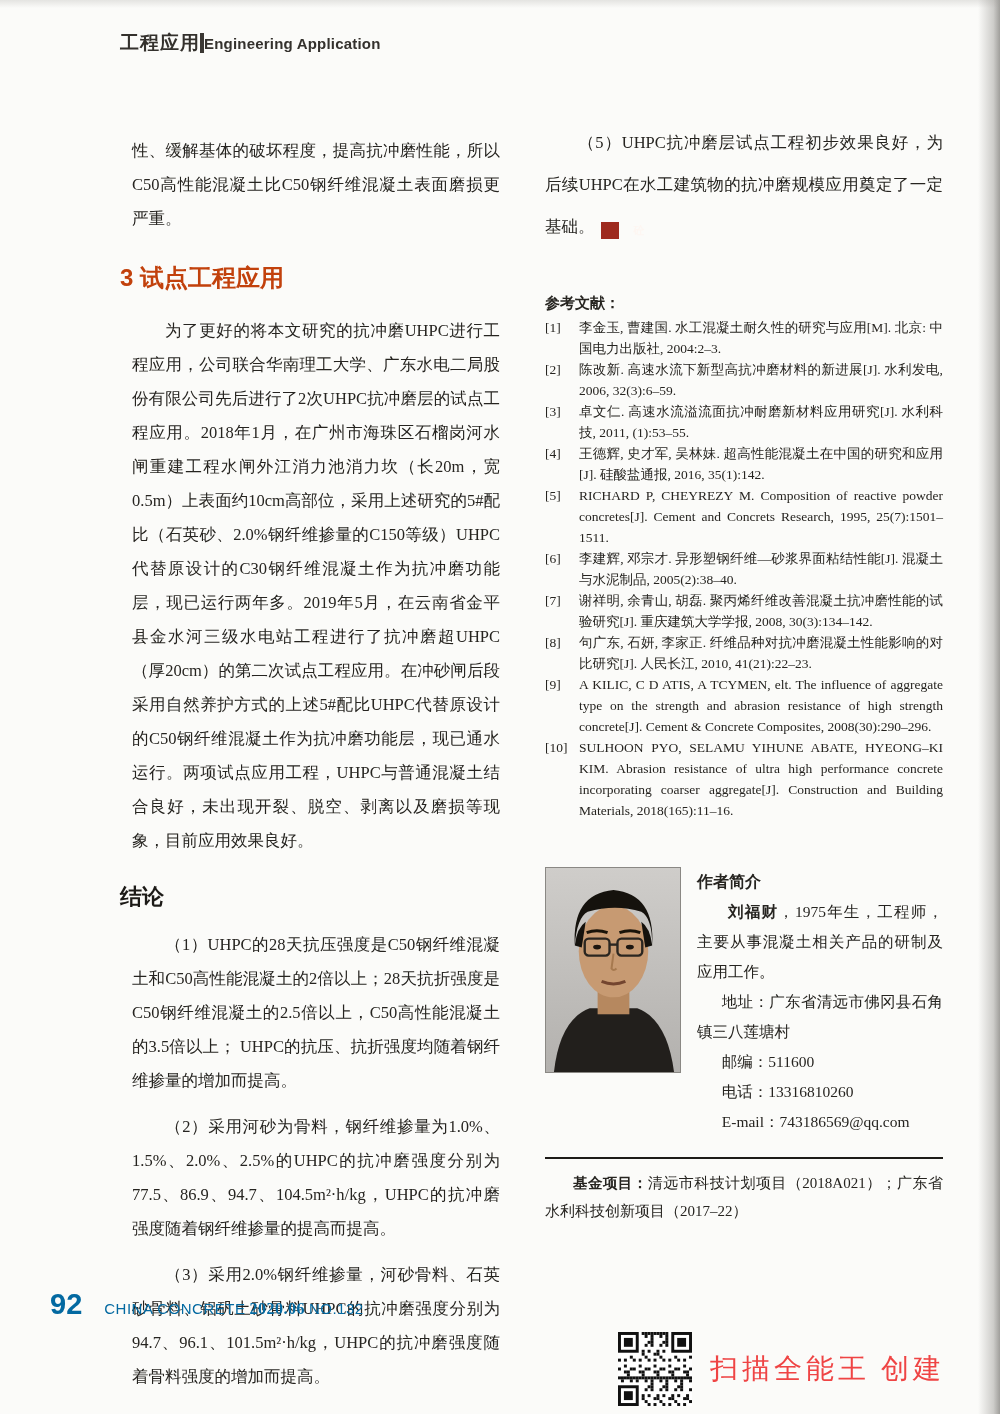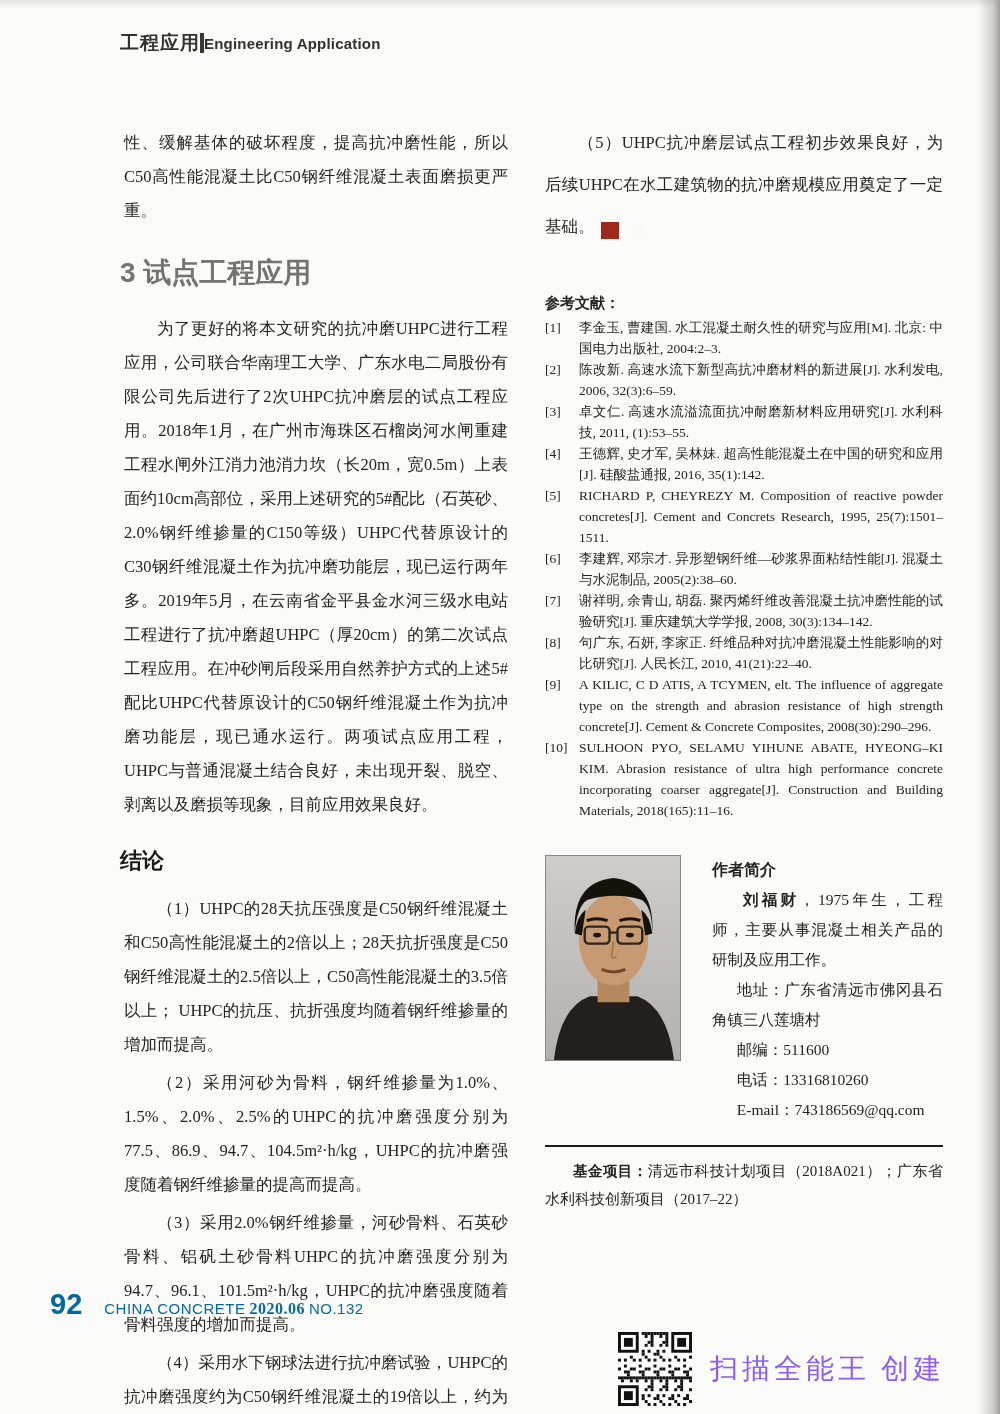--- a/index.html
+++ b/index.html
@@ -28,27 +28,27 @@
   }
   .page-header .cn{font-size:19px;font-weight:bold;letter-spacing:1px;}
   .page-header .vbar{width:4px;height:20px;background:#3a3733;}
   .page-header .en{font-size:15px;font-weight:bold;letter-spacing:.2px;}
 
   
   .col{position:absolute;top:122px;text-align:justify;}
   .col-left{left:120px;width:392px;}
   .col-right{left:545px;width:398px;}
 
-  .body-par{font-size:16.5px;line-height:34px;margin:4px;}
+  .body-par{font-size:16.5px;line-height:34px;margin:12px;}
   .indent{text-indent:2em;}
   .col-right .top-par{font-size:16.5px;line-height:42px;margin:0;}
 
   h2.sec{
     font-family:"Liberation Sans","DejaVu Sans",sans-serif;
-    font-size:28px;font-weight:bold;color:#737373;margin:26px 0 20px 0;text-align:left;
+    font-size:24px;font-weight:bold;color:#c2410c;margin:26px 0 20px 0;text-align:left;
   }
   h2.concl{
     font-family:"Liberation Sans","DejaVu Sans",sans-serif;
     font-size:22px;font-weight:bold;color:#1c1a17;margin:24px 0 16px 0;text-align:left;
   }
 
   .end-mark{
     display:inline-block;vertical-align:-2px;margin-left:6px;
     width:18px;height:17px;background:#9e2a1e;color:#fdf6f2;
     font-size:11px;line-height:17px;text-align:center;
@@ -56,21 +56,21 @@
   }
 
   
   .refs{margin-top:46px;}
   .refs-heading{font-size:15px;font-weight:bold;margin:0 0 4px 0;text-align:left;}
   .ref-row{display:flex;font-size:13.5px;line-height:21px;margin:0;}
   .ref-label{flex:0 0 34px;}
   .ref-text{flex:1;text-align:justify;}
 
   
-  .author-box{display:flex;margin-top:34px;gap:31px;}
+  .author-box{display:flex;margin-top:46px;gap:16px;}
   .author-photo{flex:0 0 136px;height:206px;border:1px solid #8a8884;box-sizing:border-box;background:#c4c2bf;}
   .author-photo svg{display:block;width:100%;height:100%;}
   .author-info{flex:1;font-size:15.5px;line-height:30px;text-align:justify;}
   .author-info .hdr{font-weight:bold;font-size:16px;}
   .author-info p{margin:0;}
   .author-info .bio{text-indent:2em;}
   .author-info .contact{text-indent:1.6em;}
   .author-name{font-weight:bold;}
 
   
@@ -84,21 +84,21 @@
   }
   .footer .pageno{font-size:29px;font-weight:bold;}
   .footer .meta{font-size:15px;letter-spacing:.5px;display:flex;gap:4px;align-items:baseline;text-align:center;}
   .footer .meta .issue{font-family:"Liberation Serif","DejaVu Serif",serif;font-weight:bold;font-size:16px;}
 
   
   .watermark{
     position:absolute;left:618px;top:1332px;display:flex;align-items:center;gap:18px;
   }
   .qr{width:74px;height:74px;}
-  .wm-text{font-size:28px;color:#8b5cf6;letter-spacing:4px;font-family:"Liberation Serif","DejaVu Serif",serif;}
+  .wm-text{font-size:28px;color:#ef4444;letter-spacing:4px;font-family:"Liberation Serif","DejaVu Serif",serif;}
 </style>
 </head>
 <body>
 
 <div class="scan-edge"></div>
 <div class="scan-edge-top"></div>
 
 <div class="page-header">
   <span class="cn">工程应用</span>
   <span class="vbar"></span>
@@ -137,29 +137,29 @@
         <div class="ref-row">
           <span class="ref-label">[4]</span>
           <span class="ref-text">王德辉, 史才军, 吴林妹. 超高性能混凝土在中国的研究和应用[J]. 硅酸盐通报, 2016, 35(1):142.</span>
         </div>
         <div class="ref-row">
           <span class="ref-label">[5]</span>
           <span class="ref-text">RICHARD P, CHEYREZY M. Composition of reactive powder concretes[J]. Cement and Concrets Research, 1995, 25(7):1501–1511.</span>
         </div>
         <div class="ref-row">
           <span class="ref-label">[6]</span>
-          <span class="ref-text">李建辉, 邓宗才. 异形塑钢纤维—砂浆界面粘结性能[J]. 混凝土与水泥制品, 2005(2):38–60.</span>
+          <span class="ref-text">李建辉, 邓宗才. 异形塑钢纤维—砂浆界面粘结性能[J]. 混凝土与水泥制品, 2005(2):38–40.</span>
         </div>
         <div class="ref-row">
           <span class="ref-label">[7]</span>
           <span class="ref-text">谢祥明, 余青山, 胡磊. 聚丙烯纤维改善混凝土抗冲磨性能的试验研究[J]. 重庆建筑大学学报, 2008, 30(3):134–142.</span>
         </div>
         <div class="ref-row">
           <span class="ref-label">[8]</span>
-          <span class="ref-text">句广东, 石妍, 李家正. 纤维品种对抗冲磨混凝土性能影响的对比研究[J]. 人民长江, 2010, 41(21):22–40.</span>
+          <span class="ref-text">句广东, 石妍, 李家正. 纤维品种对抗冲磨混凝土性能影响的对比研究[J]. 人民长江, 2010, 41(21):22–23.</span>
         </div>
         <div class="ref-row">
           <span class="ref-label">[9]</span>
           <span class="ref-text">A KILIC, C D ATIS, A TCYMEN, elt. The influence of aggregate type on the strength and abrasion resistance of high strength concrete[J]. Cement &amp; Concrete Composites, 2008(30):290–296.</span>
         </div>
         <div class="ref-row">
           <span class="ref-label">[10]</span>
           <span class="ref-text">SULHOON PYO, SELAMU YIHUNE ABATE, HYEONG–KI KIM. Abrasion resistance of ultra high performance concrete incorporating coarser aggregate[J]. Construction and Building Materials, 2018(165):11–16.</span>
         </div>
       </div>

